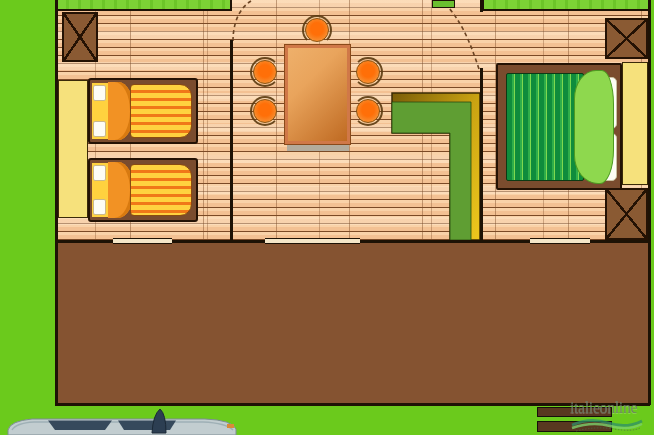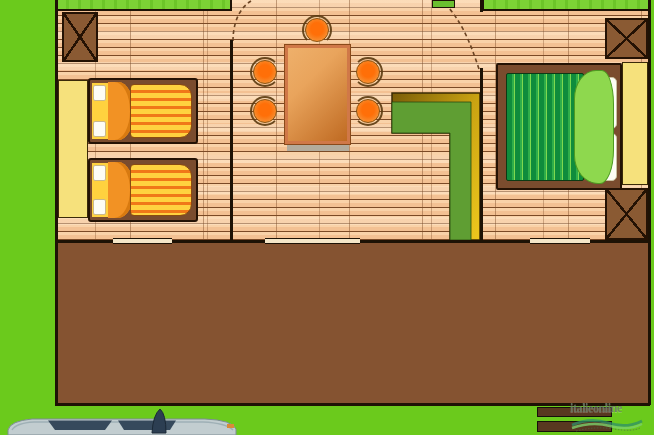--- a/index.html
+++ b/index.html
@@ -89,21 +89,21 @@
   .st1{left:305px;top:18px;} .st2{left:253px;top:60px;} .st3{left:253px;top:99px;}
   .st4{left:356px;top:60px;} .st5{left:356px;top:99px;}
   
   .overlay{position:absolute;left:0;top:0;z-index:2;pointer-events:none;}
   
   .step{position:absolute;left:537px;width:75px;background:var(--step,#583820);
         border:1.5px solid #16100a;box-sizing:border-box;z-index:6;}
   .stp1{top:407px;height:10px;} .stp2{top:421px;height:11px;}
   
   .wm{position:absolute;left:570px;top:401px;width:84px;height:34px;z-index:9;}
-  .wm-text{font-family:"Liberation Serif",serif;font-weight:bold;font-size:12px;
+  .wm-text{font-family:"Liberation Serif",serif;font-weight:normal;font-size:16px;
     color:var(--wm-color,#6e7d69);opacity:.88;letter-spacing:-.4px;line-height:14px;
     text-shadow:0 1px 0 rgba(255,255,255,.25);}
 </style>
 </head>
 <body>
 
 <div id="scene">
 
   <div class="floor"></div>
 

